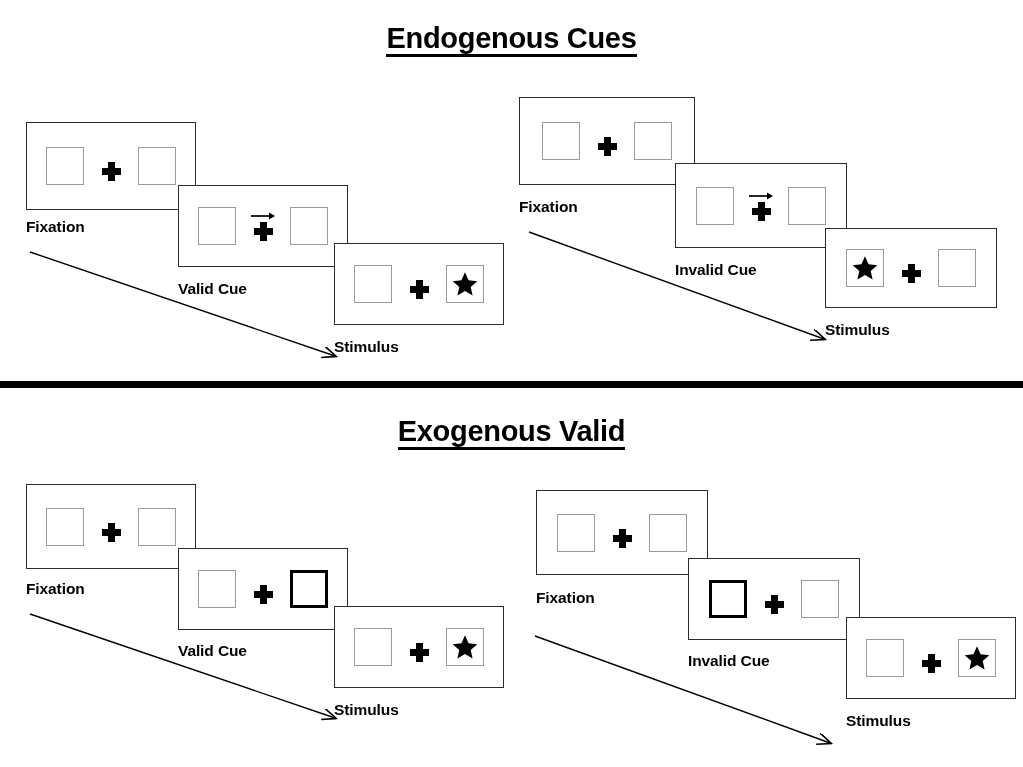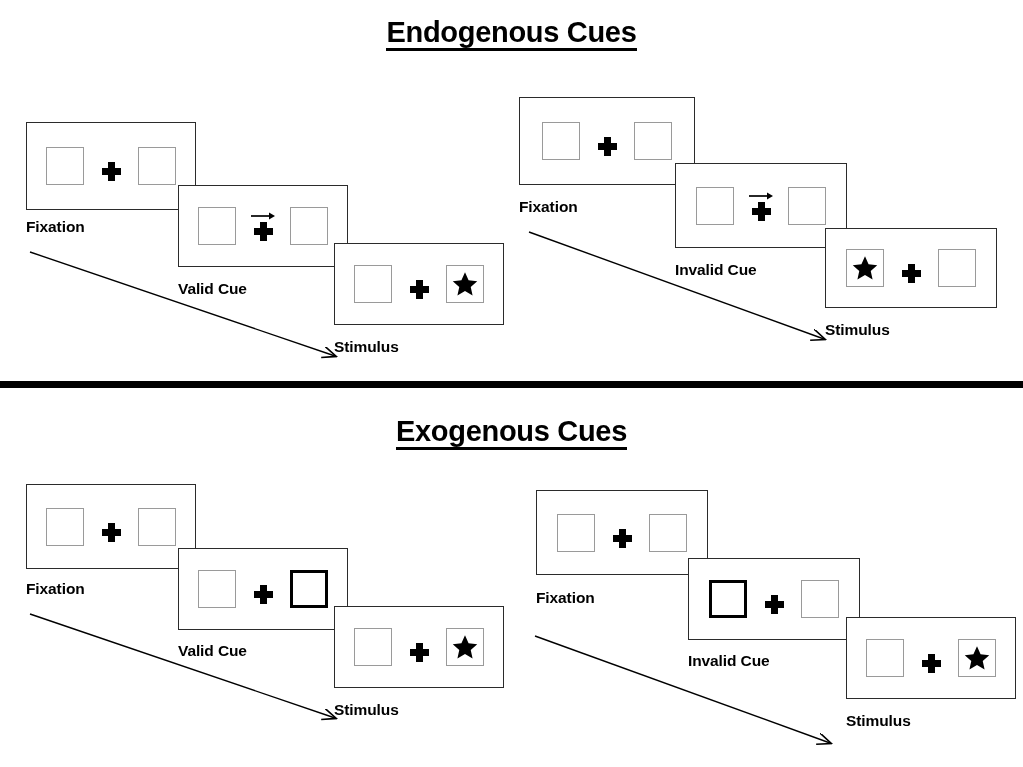--- a/index.html
+++ b/index.html
@@ -153,21 +153,21 @@
     position: absolute;
     z-index: 1;
     overflow: visible;
   }
 </style>
 </head>
 <body>
 
 <div id="page">
 
-  <div class="section-title" style="top:16px;">
+  <div class="section-title" style="top:22px;">
     <span class="tt">Endogenous Cues</span>
   </div>
 
   <svg class="timeline" style="left:25px; top:244px; width:330px; height:125px;" viewBox="0 0 330 125">
     <defs>
       <marker id="ah1" markerWidth="11" markerHeight="11" refX="9" refY="4.2" orient="auto">
         <path d="M0,0 L10,4.2 L0,8.4" fill="none" stroke="#000" stroke-width="1.2"></path>
       </marker>
     </defs>
     <line x1="5" y1="8" x2="310" y2="112" stroke="#000" stroke-width="1.4" marker-end="url(#ah1)"></line>
@@ -264,21 +264,21 @@
         <div class="cross"></div>
       </div>
       <div class="sq"></div>
     </div>
   </div>
   <div class="caption" style="left:825px; top:321px; width:172px;">Stimulus</div>
 
   <div class="divider" style="top:381px;"></div>
 
   <div class="section-title" style="top:415px;">
-    <span class="tt">Exogenous Cues</span>
+    <span class="tt">Exogenous Valid</span>
   </div>
 
   <svg class="timeline" style="left:25px; top:606px; width:330px; height:125px;" viewBox="0 0 330 125">
     <defs>
       <marker id="ah3" markerWidth="11" markerHeight="11" refX="9" refY="4.2" orient="auto">
         <path d="M0,0 L10,4.2 L0,8.4" fill="none" stroke="#000" stroke-width="1.2"></path>
       </marker>
     </defs>
     <line x1="5" y1="8" x2="310" y2="112" stroke="#000" stroke-width="1.4" marker-end="url(#ah3)"></line>
   </svg>

